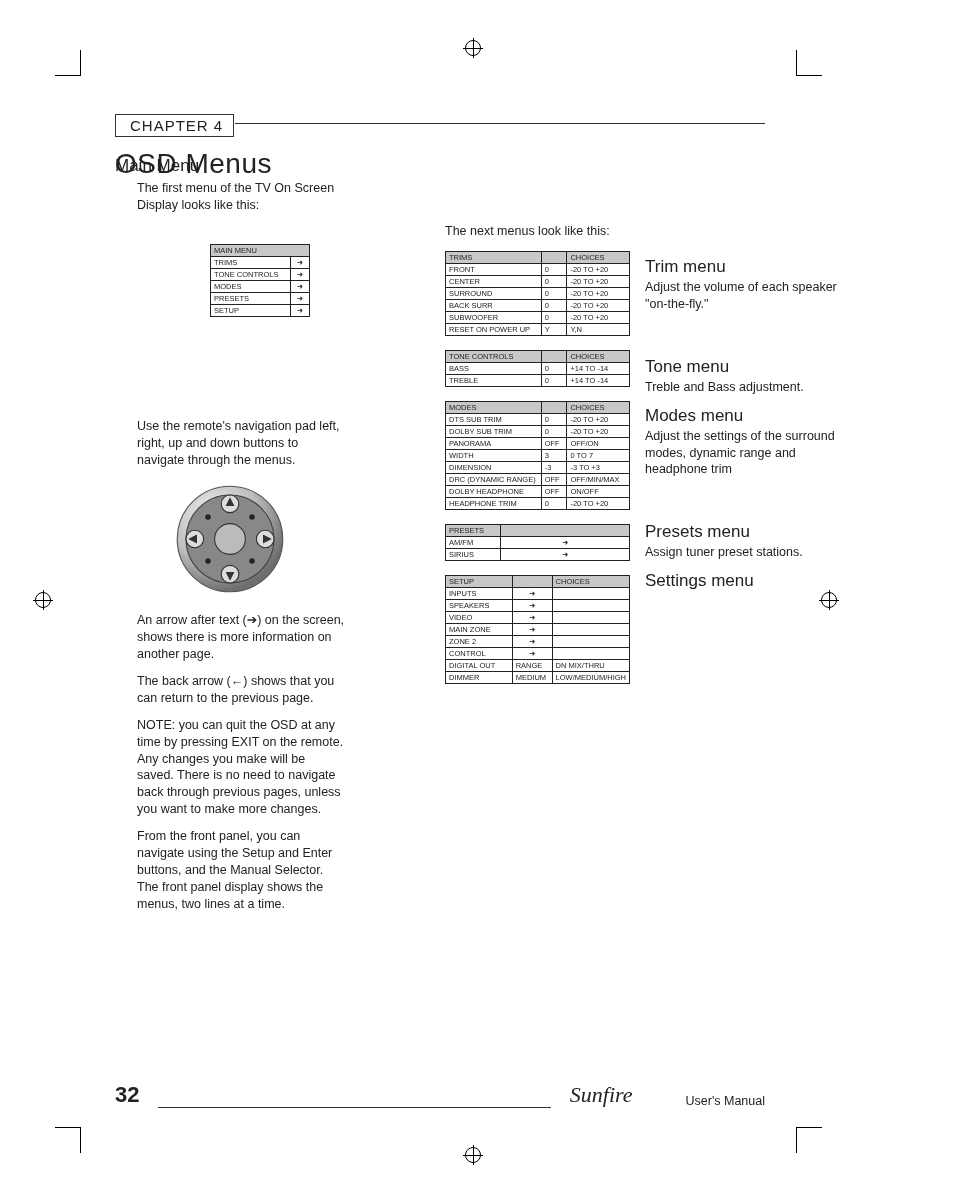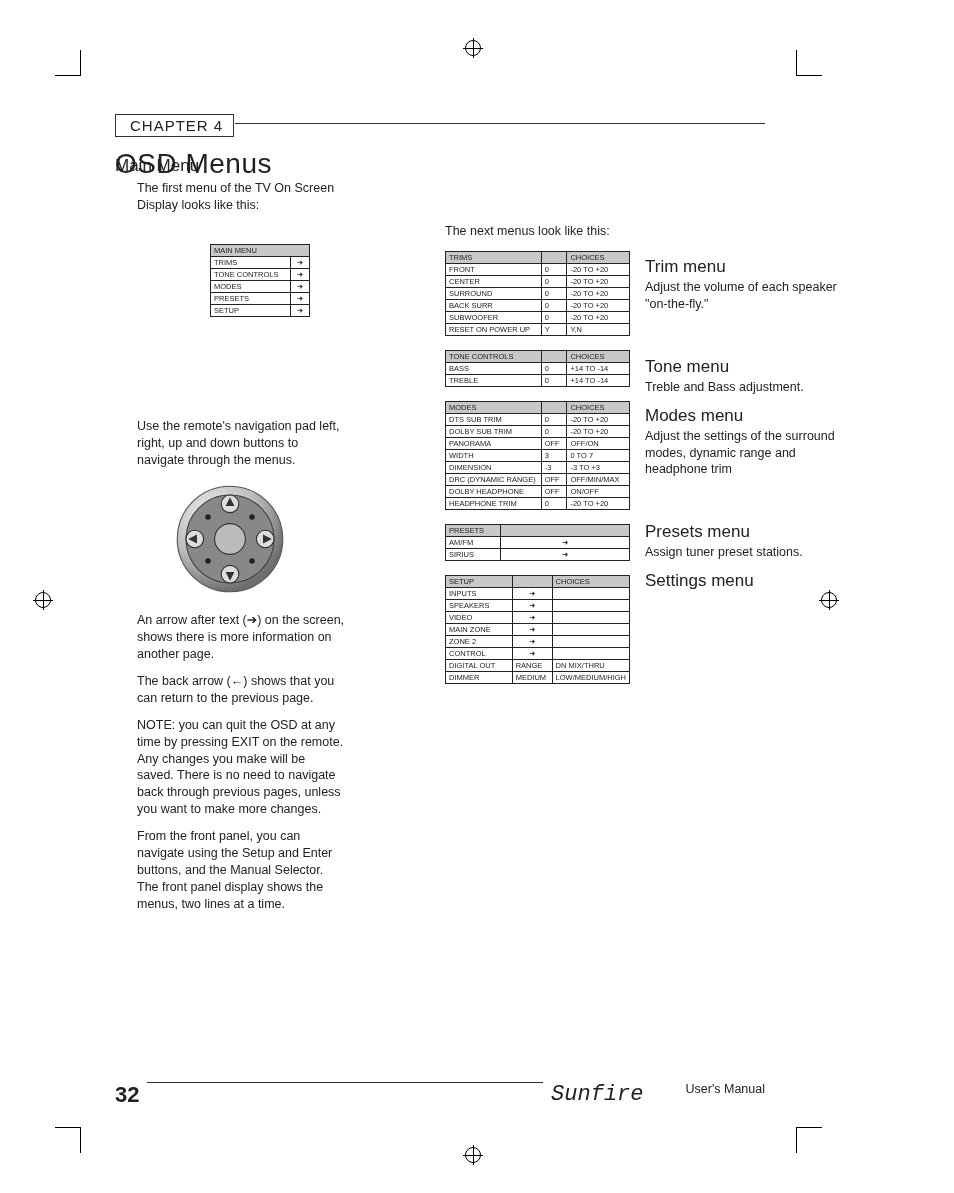--- a/index.html
+++ b/index.html
@@ -35,24 +35,24 @@
   table.osd-tbl td.hdr{background:#c8c8c8;}
   table.osd-tbl td.arrow{text-align:center;width:14px;}
   .main-menu-tbl{position:absolute;left:95px;top:130px;width:100px;border-collapse:collapse;font-size:7.5px;}
   .main-menu-tbl td{border:0.5px solid #222;padding:1px 3px;white-space:nowrap;}
   .main-menu-tbl td.hdr{background:#c8c8c8;}
   .main-menu-tbl td.arrow{text-align:center;width:12px;}
 
   .nav-pad{width:110px;height:110px;margin:6px 0 10px 60px;}
   .nav-pad .rim{fill:url(#grad);stroke:#555;stroke-width:1;}
 
-  .footer{position:absolute;left:0;right:0;bottom:-10px;display:flex;align-items:flex-start;}
+  .footer{position:absolute;left:0;right:0;bottom:-10px;display:flex;align-items:flex-end;gap:11px;}
   .page-num{font-size:22px;font-weight:700;}
   .foot-line{flex:1;border-top:1px solid #333;margin:0 8px;}
-  .brand{font-style:italic;font-family:Liberation Mono, monospace;font-size:22px;}
+  .brand{font-style:italic;font-family:Liberation Serif, serif;font-size:22px;}
   .manual{font-size:12.5px;margin-left:42px;}
   .next-menus{position:absolute;left:330px;top:110px;font-size:12.5px;}
 </style>
 </head>
 <body>
 
 <div class="page">
   <div class="crop-tl"></div>
   <div class="crop-tr"></div>
   <div class="crop-bl"></div>

